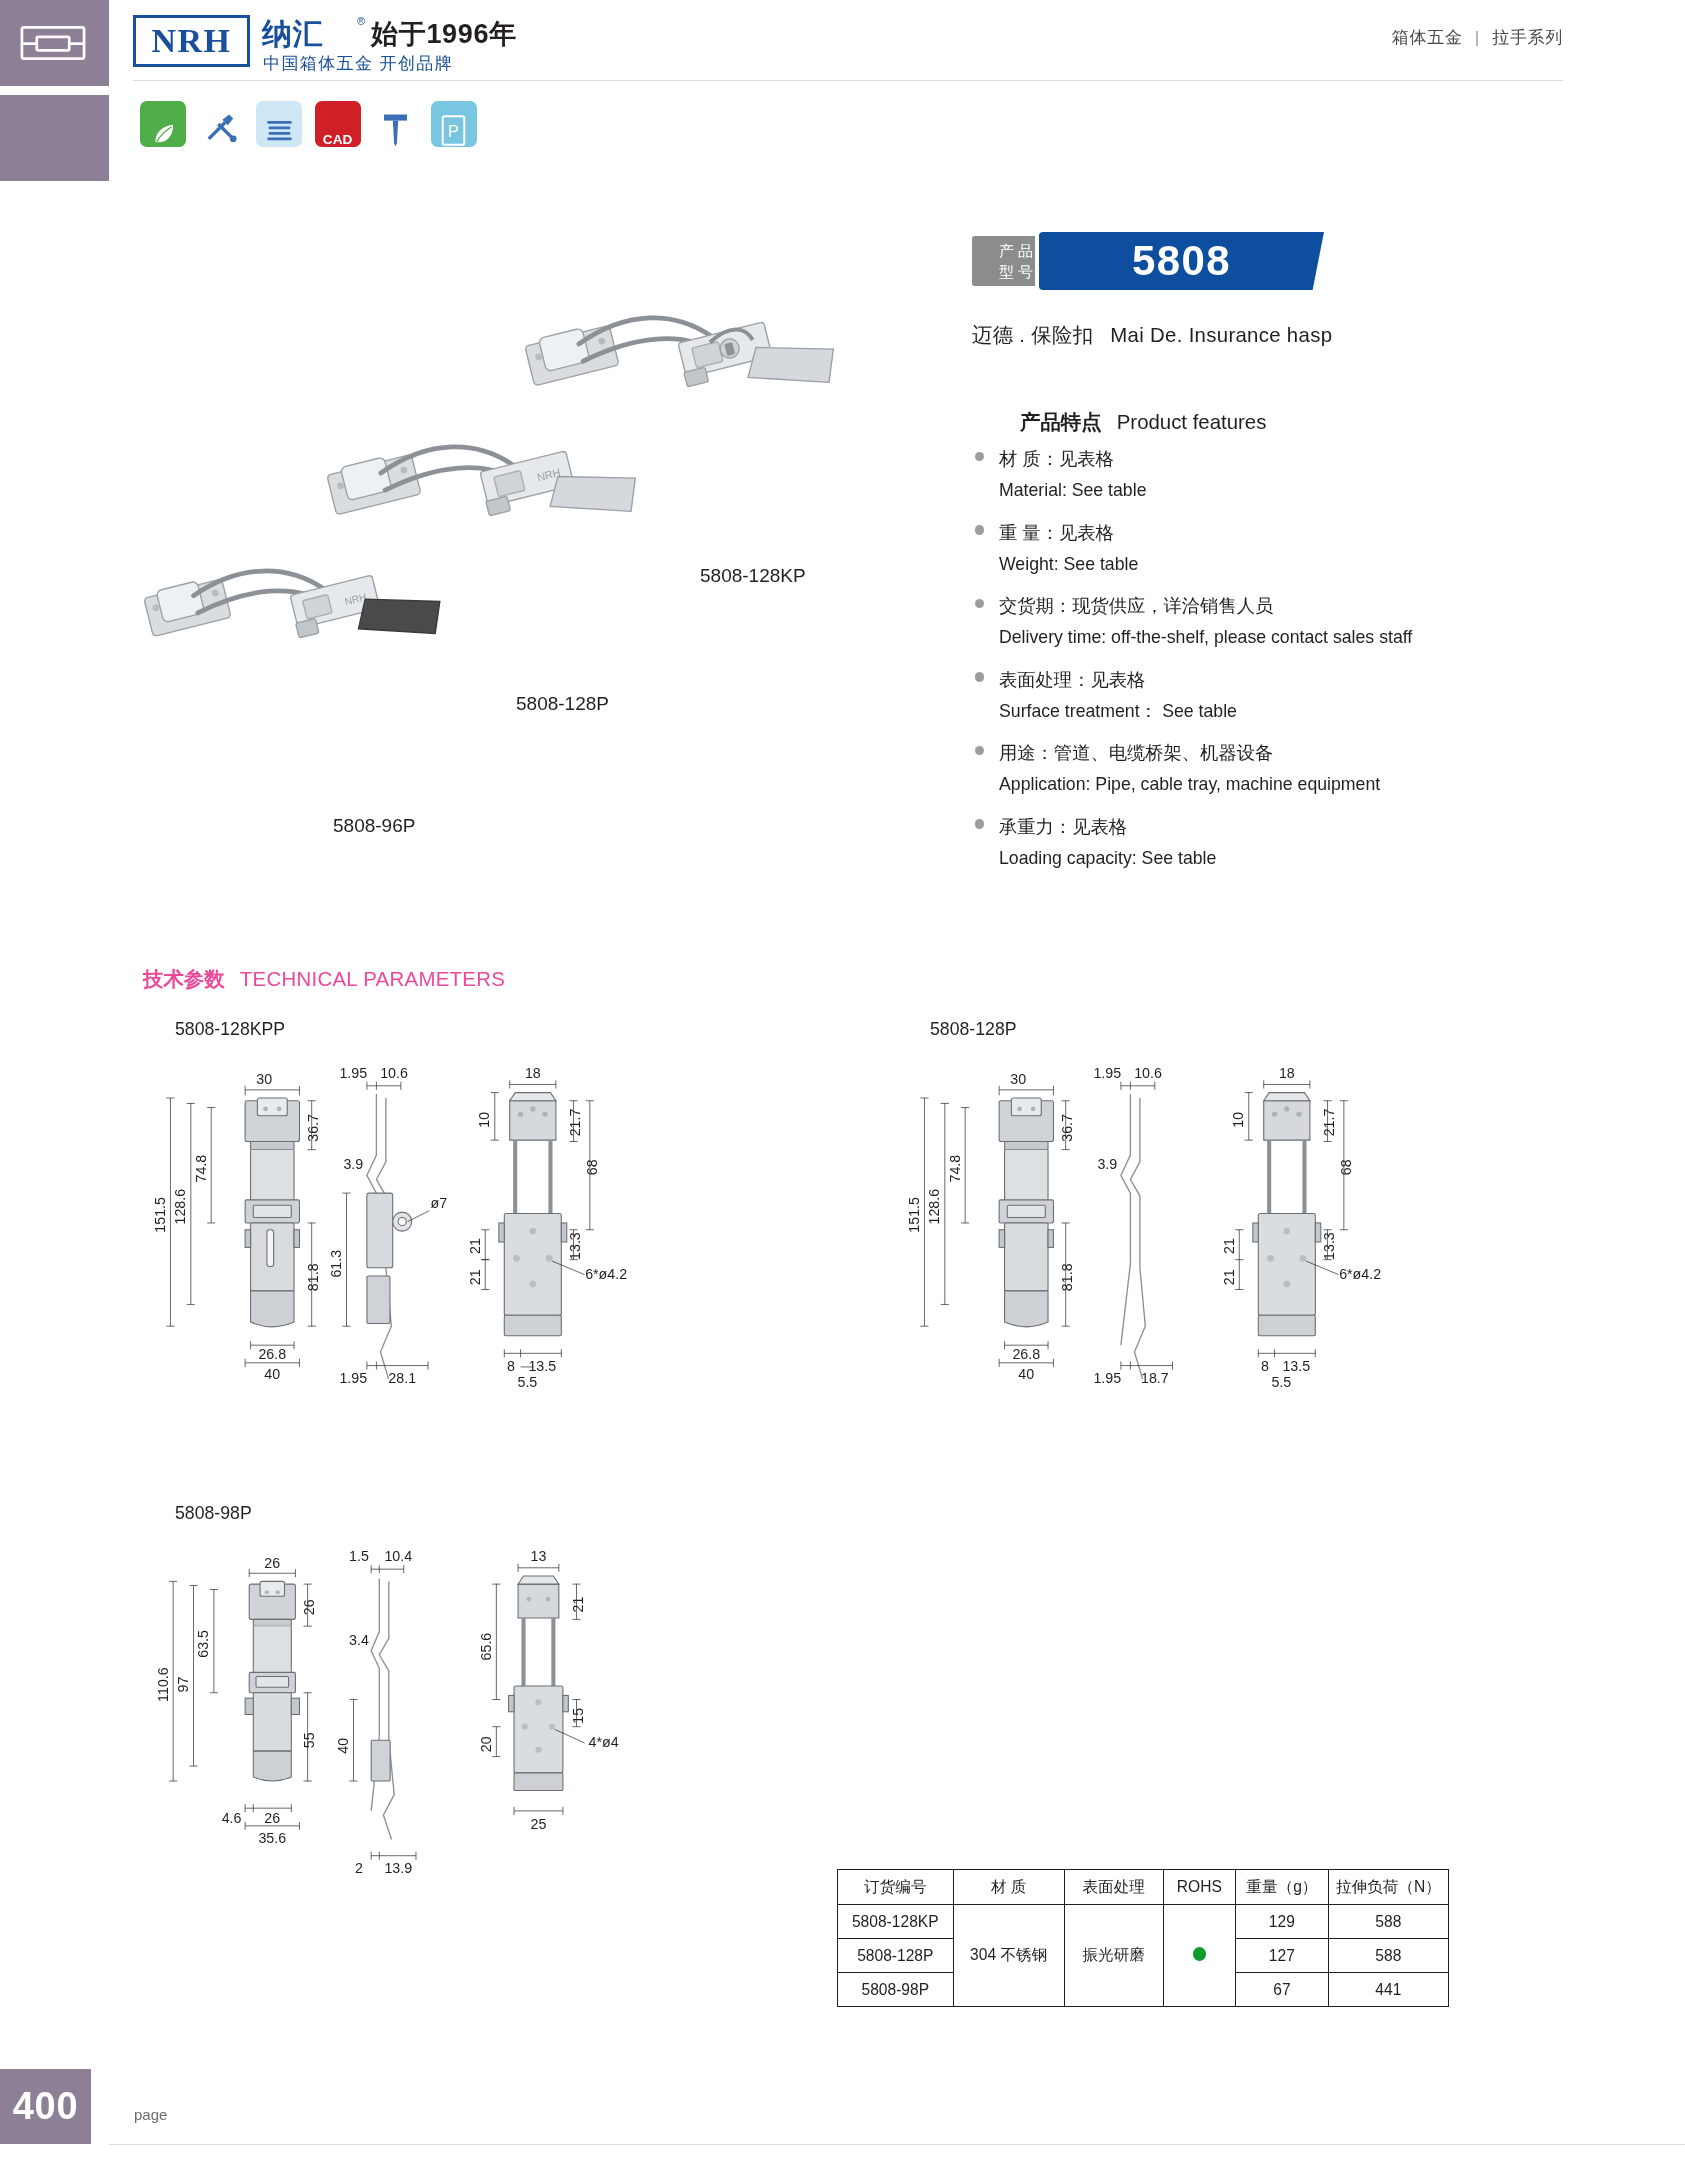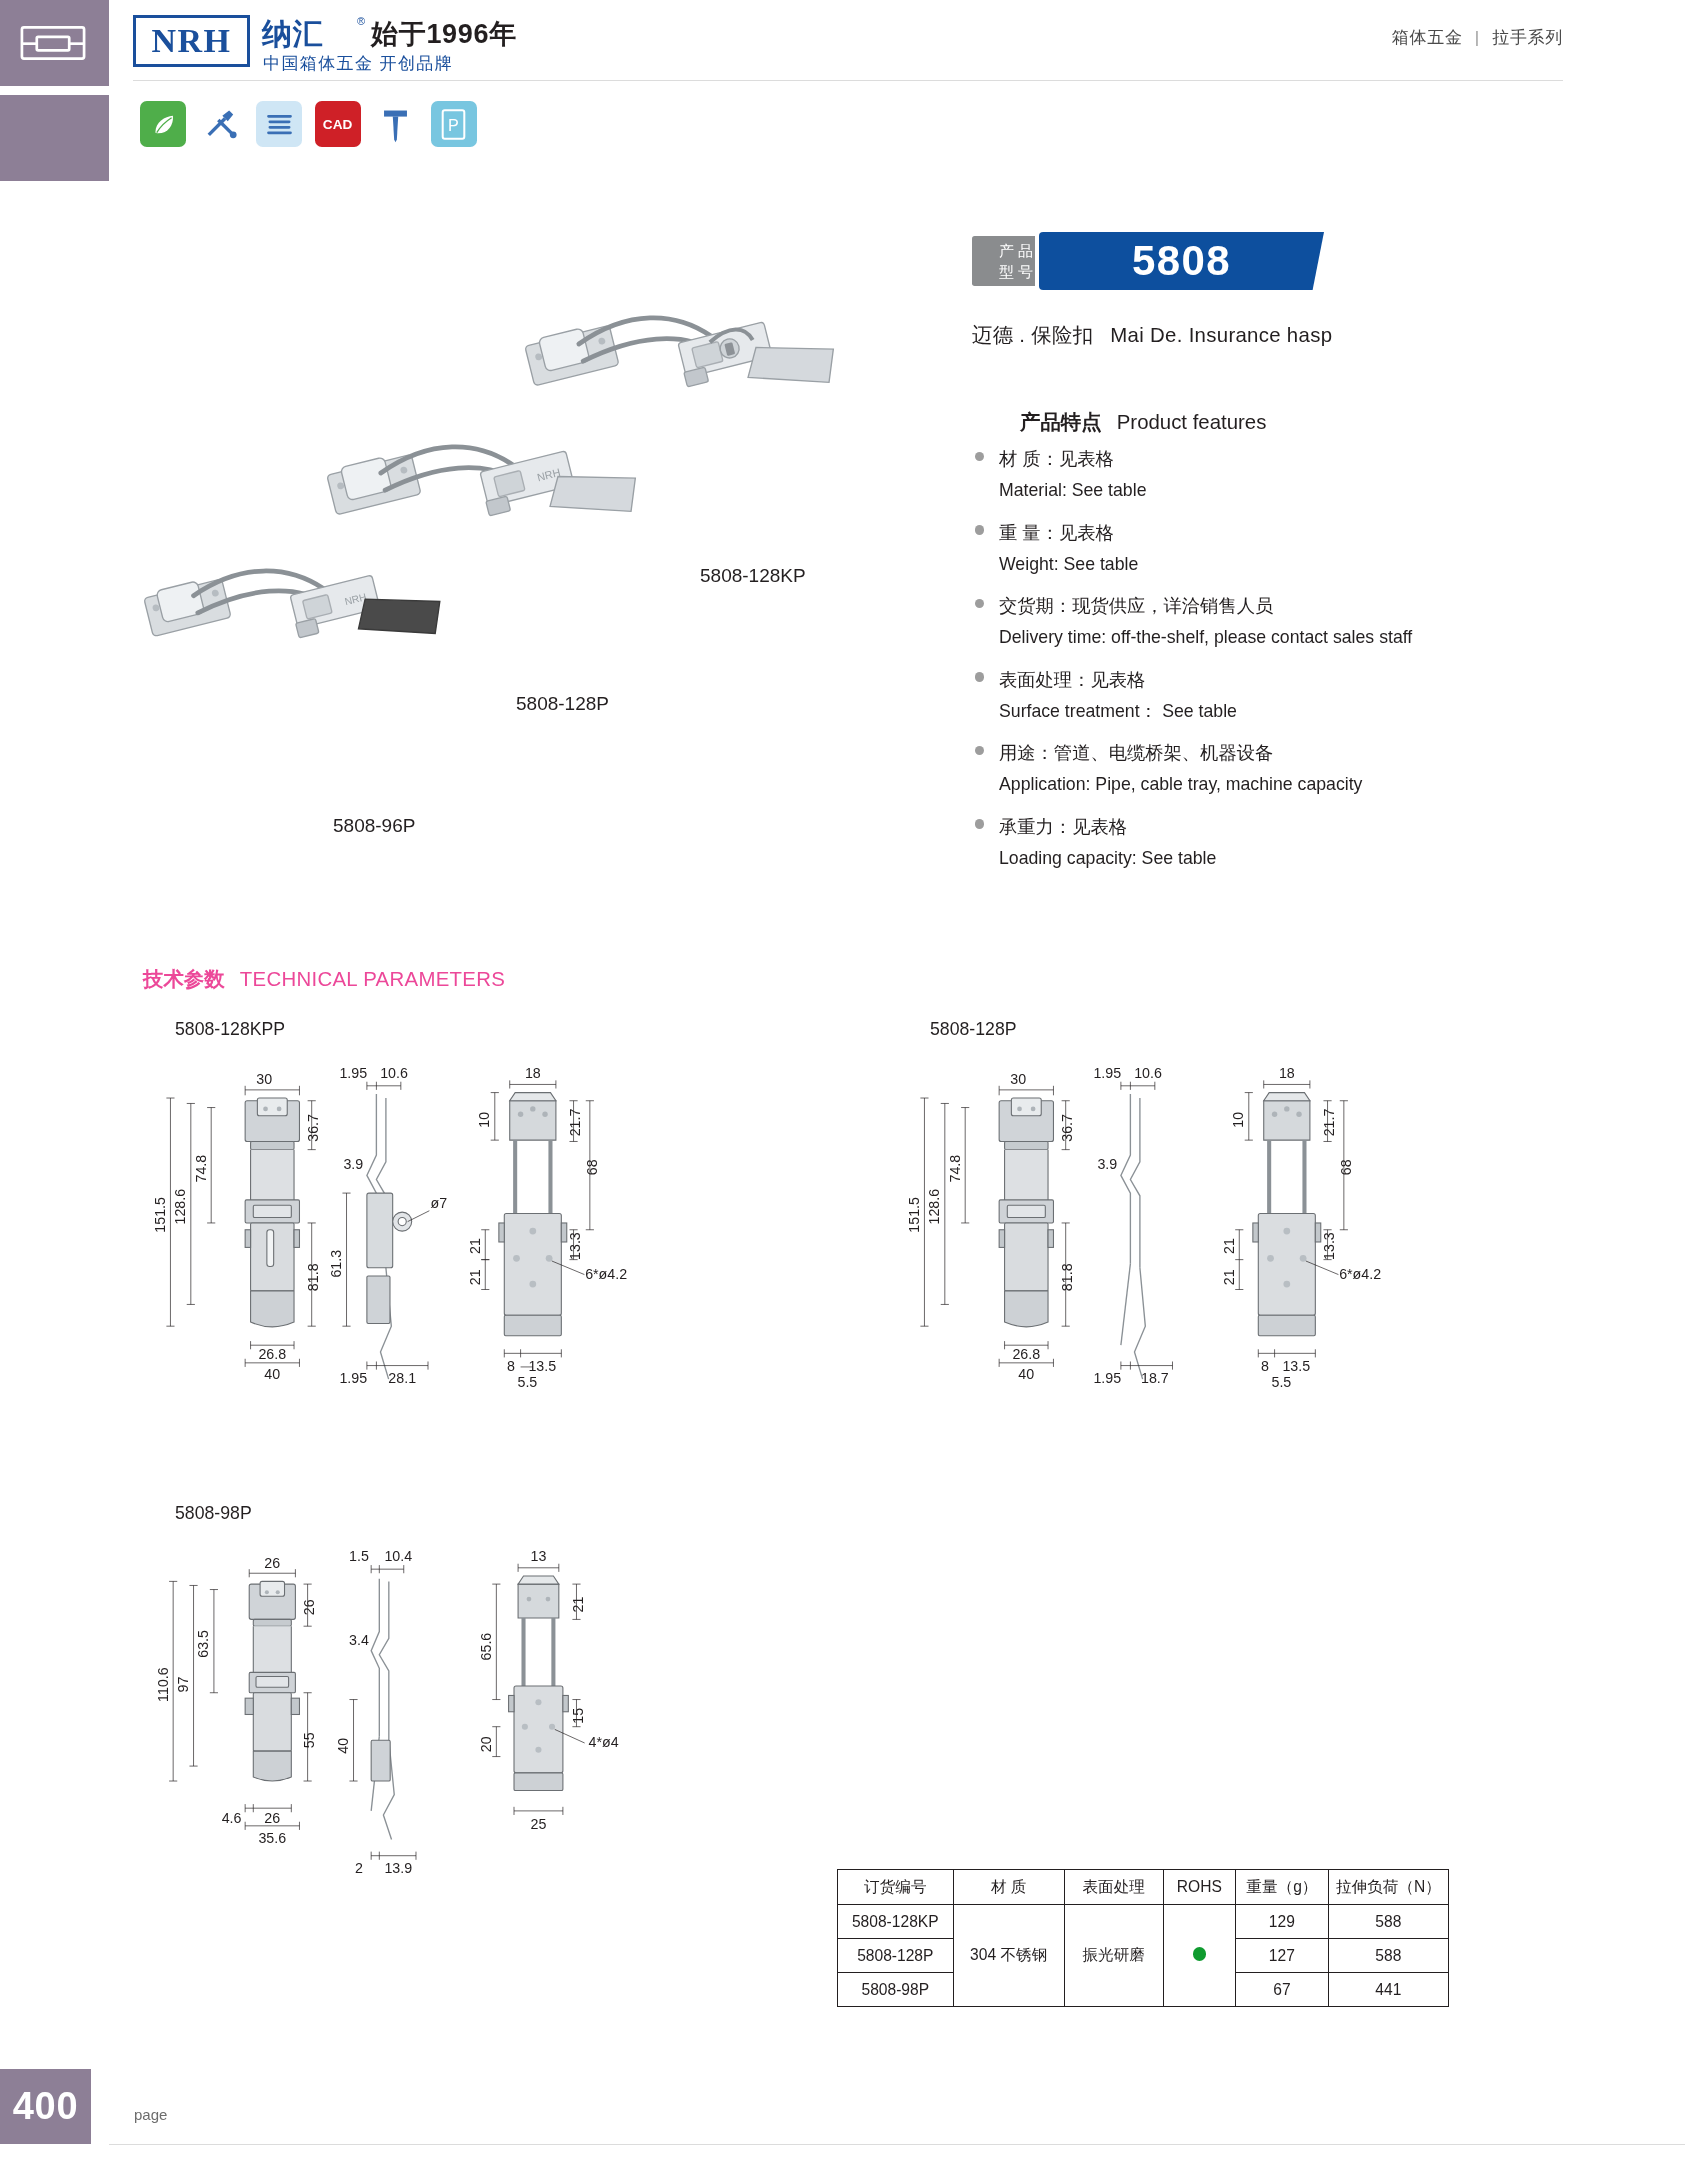--- a/index.html
+++ b/index.html
@@ -45,21 +45,21 @@
 
   .header-right{
     position:absolute;right:122px;top:26px;font-size:17px;color:#4a4a4a;letter-spacing:0.7px;
   }
   .header-right .sep{color:#9a9a9a;margin:0 6.8px;}
 
   .header-rule{position:absolute;left:133px;top:80px;width:1430px;height:1.4px;background:#dcdcdc;}
 
   
   .icon-strip{position:absolute;left:140px;top:101px;height:48px;display:flex;gap:12.2px;}
-  .ic{width:46px;height:46px;border-radius:6.8px;display:flex;align-items:center;justify-content:center;}
+  .ic{width:46px;height:46px;border-radius:6.8px;display:flex;align-items:flex-end;justify-content:center;}
   .ic svg{display:block;}
   .ic-green{background:#4fae4a;}
   .ic-lblue{background:#cfe6f5;}
   .ic-red{background:#cf2027;}
   .ic-white{background:#ffffff;}
   .ic-cyan{background:#78c6e0;}
   .ic-text{font-size:13.6px;color:#fff;font-weight:bold;}
 
   
   .model-row{position:absolute;left:972px;top:232px;width:381px;height:58px;}
@@ -282,21 +282,21 @@
     <div class="en">Delivery time: off-the-shelf, please contact sales staff</div>
   </div>
   <div class="feat">
     <span class="dot"></span>
     <div class="cn">表面处理：见表格</div>
     <div class="en">Surface treatment： See table</div>
   </div>
   <div class="feat">
     <span class="dot"></span>
     <div class="cn">用途：管道、电缆桥架、机器设备</div>
-    <div class="en">Application: Pipe, cable tray, machine capacity</div>
+    <div class="en">Application: Pipe, cable tray, machine equipment</div>
   </div>
   <div class="feat">
     <span class="dot"></span>
     <div class="cn">承重力：见表格</div>
     <div class="en">Loading capacity: See table</div>
   </div>
 </div>
 
 <div class="tech-head">
   <span>技术参数</span>

